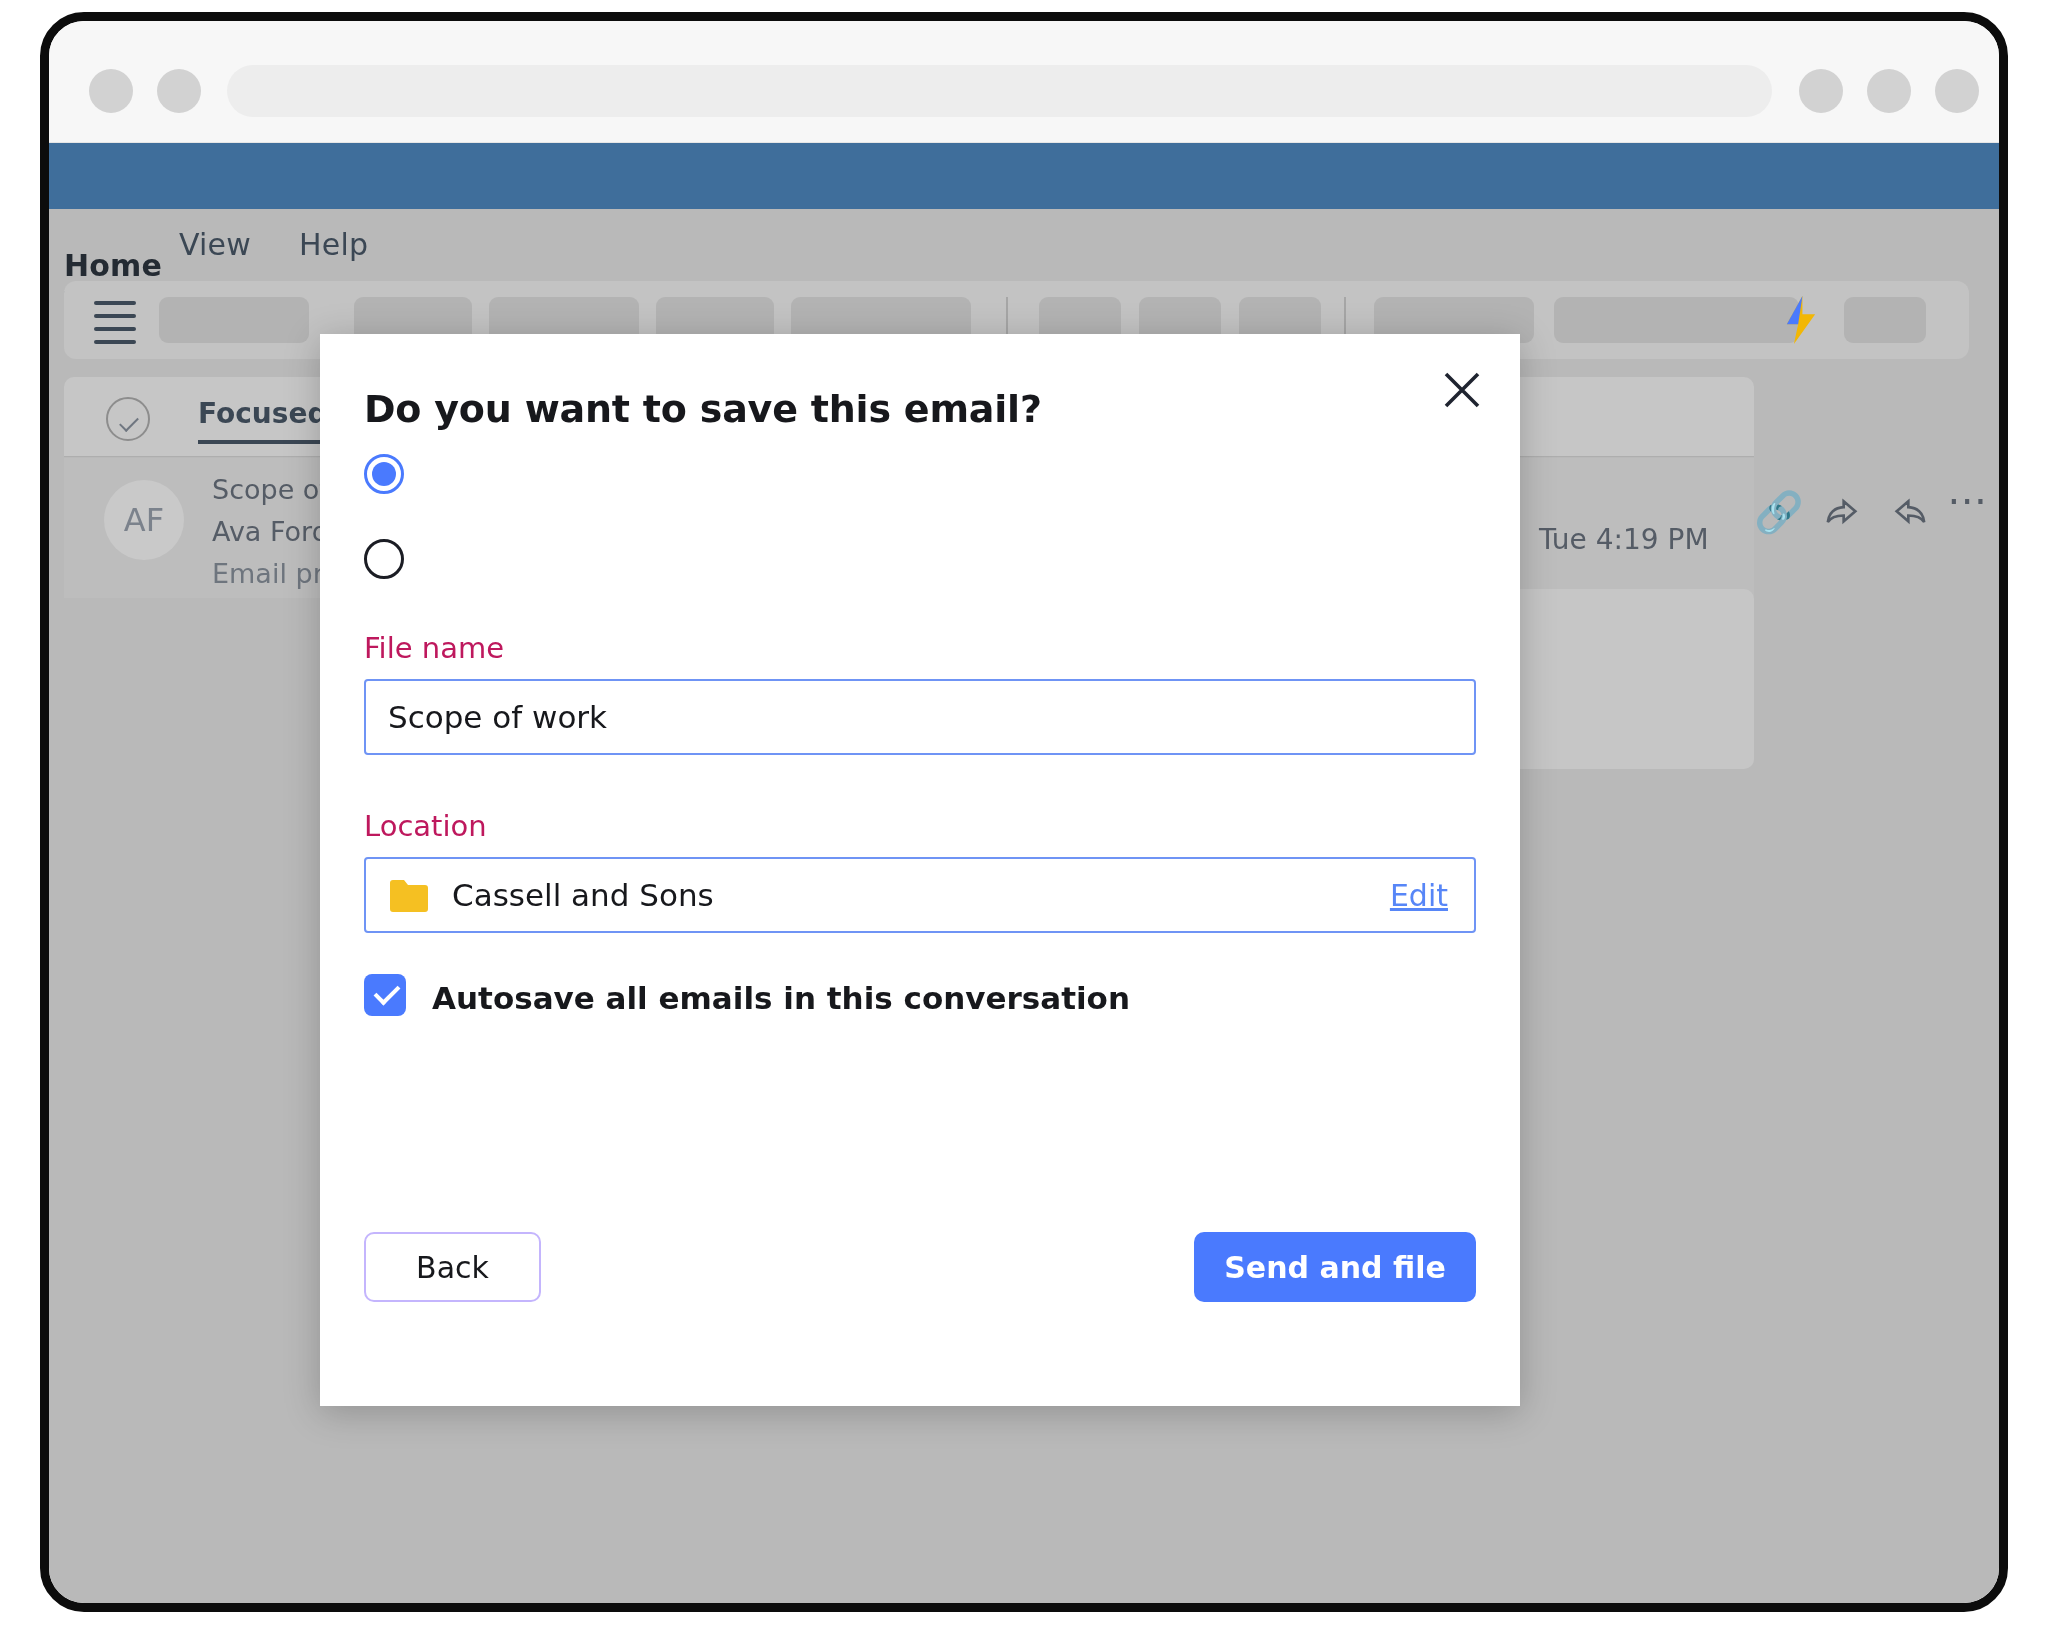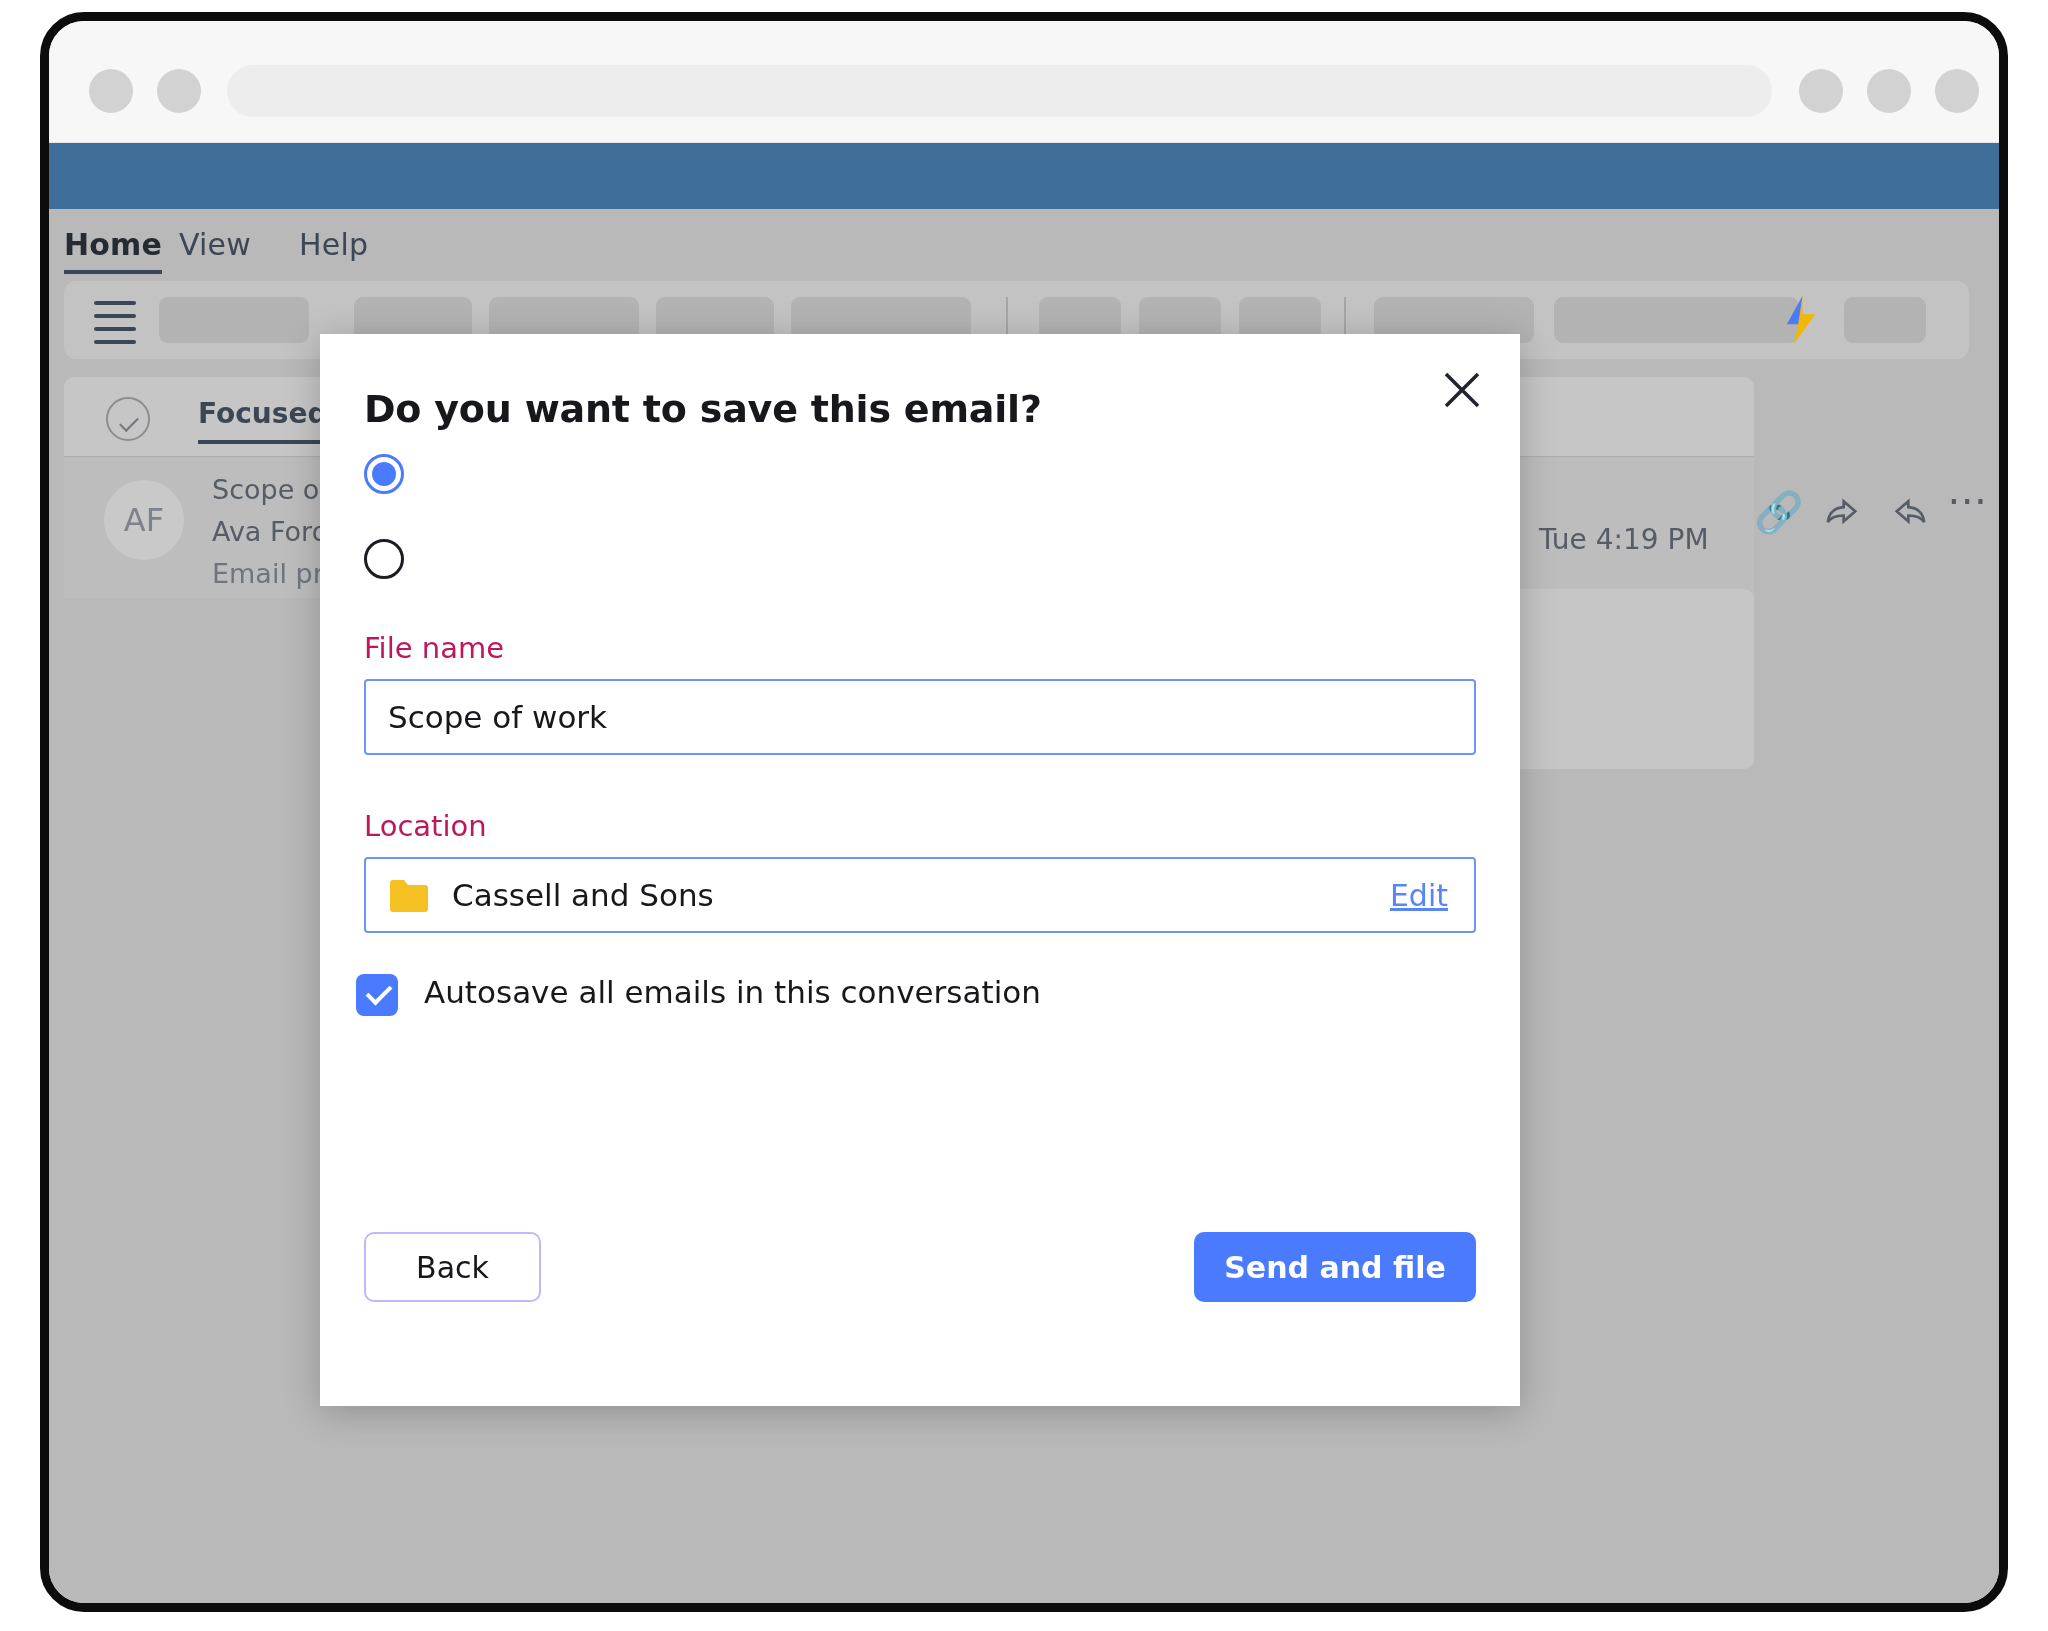--- a/index.html
+++ b/index.html
@@ -69,21 +69,21 @@
   .tab {
     position: absolute; top: 18px;
     font-size: 30px; color: #3b4754;
     letter-spacing: .2px;
   }
   .tab.active {
     font-weight: bold; color: #242b33;
     border-bottom: 4px solid #3b4754;
     padding-bottom: 8px;
   }
-  .tab.t-home { left: 15px; }
+  .tab.t-home { left: 15px; margin-top: 21px; }
   .tab.t-view { left: 130px; }
   .tab.t-help { left: 250px; }
 
   
   .toolbar {
     position: absolute; left: 15px; top: 72px;
     width: 1905px; height: 78px;
     background: #c3c3c3;
     border-radius: 12px;
   }
@@ -251,22 +251,22 @@
     width: 42px; height: 34px; flex: none;
   }
   .editlink {
     position: absolute; right: 26px;
     font-size: 30px; color: #5786f7;
     text-decoration: underline;
     cursor: pointer;
   }
 
   .checkrow {
-    position: absolute; left: 36px; top: 640px;
-    display: flex; align-items: flex-start; cursor: pointer;
+    position: absolute; left: 44px; top: 640px;
+    display: flex; align-items: flex-end; cursor: pointer; font-weight: bold;
   }
   .checkbox {
     width: 42px; height: 42px; border-radius: 8px;
     background: #4a7afe; flex: none; position: relative;
   }
   .checkbox:after {
     content: ""; position: absolute;
     left: 11px; top: 11px; width: 20px; height: 10px;
     border-left: 4px solid #fff; border-bottom: 4px solid #fff;
     transform: rotate(-45deg);

